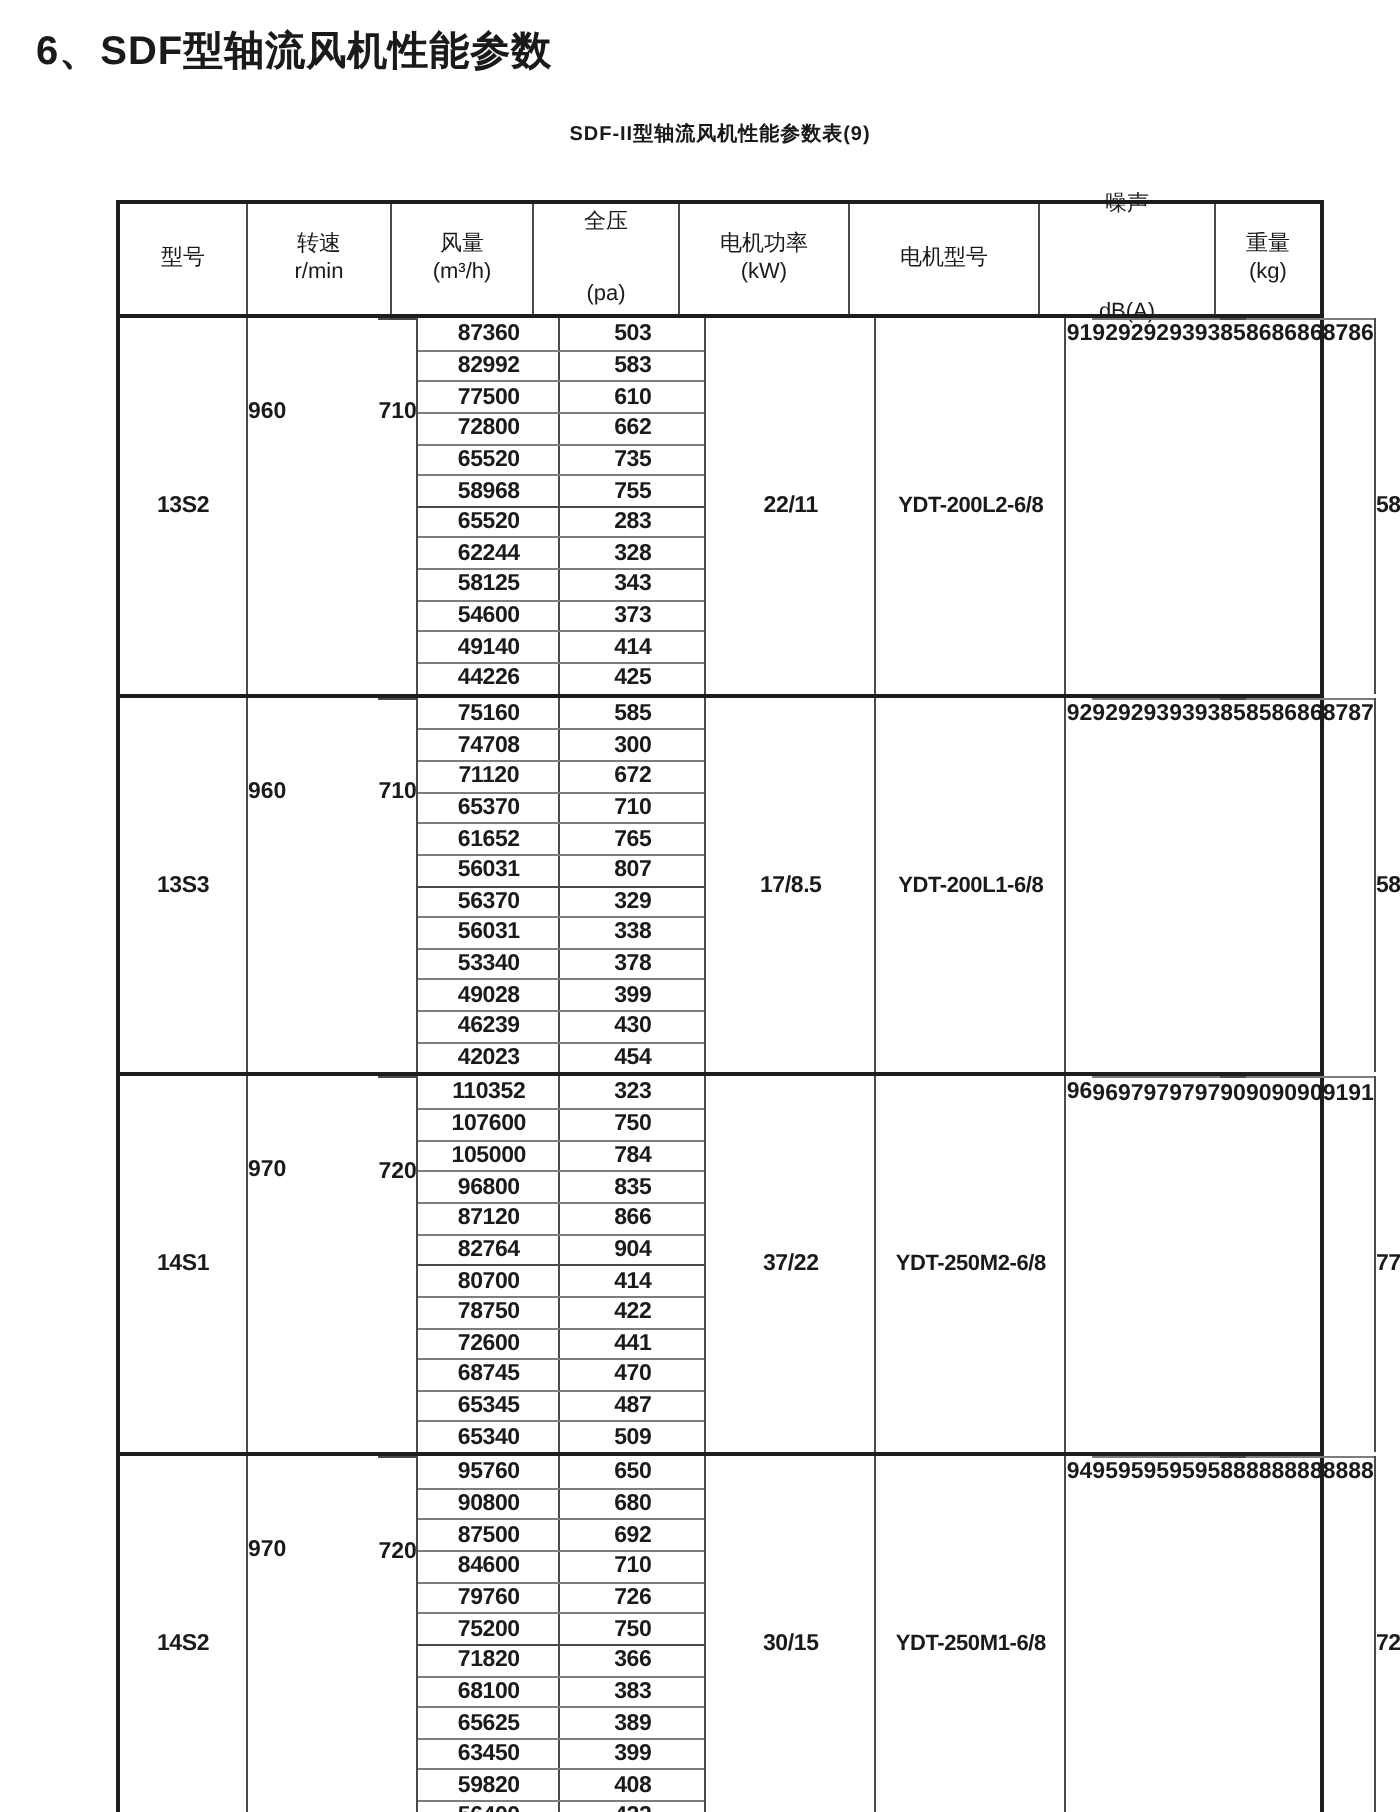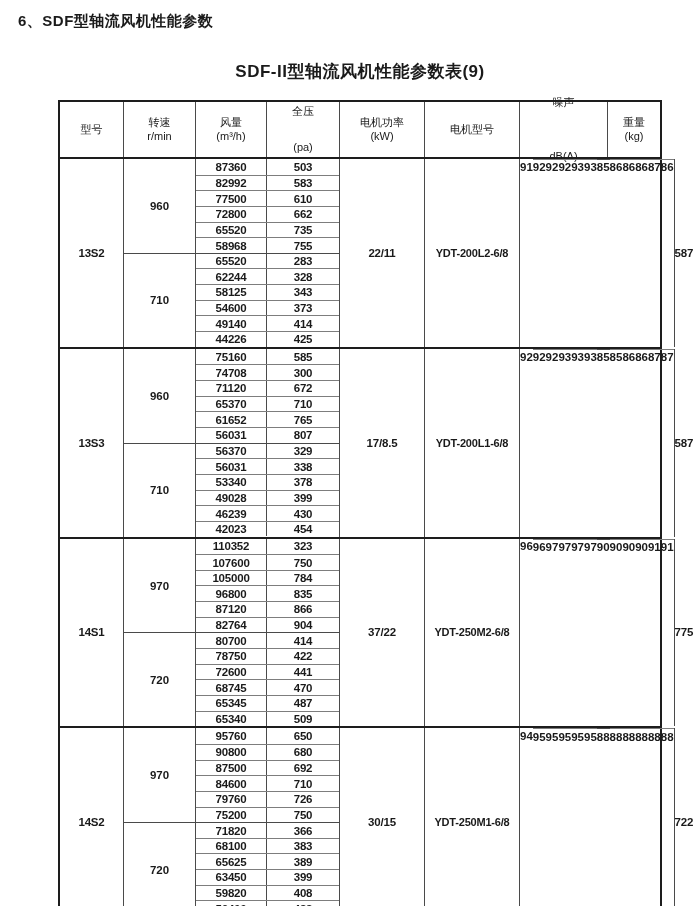--- a/index.html
+++ b/index.html
@@ -11,25 +11,25 @@
     -webkit-font-smoothing:antialiased;
   }
   :root{
     --rh:15.65px;
     --line-thin:#7d7d7d;
     --line-mid:#4a4a4a;
     --line-dark:#1d1d1d;
   }
   .page-title{
     position:absolute; left:18px; top:12px;
-    font-size:15px; font-weight:700; letter-spacing:0.5px;
+    font-size:20px; font-weight:700; letter-spacing:0.5px;
   }
   .page-subtitle{
     position:absolute; left:58px; top:60px; width:604px;
-    text-align:center; font-size:17px; font-weight:700; letter-spacing:0.5px;
+    text-align:center; font-size:10px; font-weight:700; letter-spacing:0.5px;
   }
   .perf-table{
     position:absolute; left:58px; top:100px; width:604px;
     border:2px solid var(--line-dark);
     background:#fff;
   }
   
   .thead{
     display:flex; height:57px;
     border-bottom:2px solid var(--line-dark);
@@ -51,21 +51,21 @@
   .th.c-flow { flex:0 0 71px; }
   .th.c-press{ flex:0 0 73px;gap:22px; }
   
   .section{ display:flex; font-size:11.5px; font-weight:700; }
   .section + .section{ border-top:2px solid var(--line-dark); }
   .cellc{
     display:flex; align-items:center; justify-content:center;
     border-right:1.5px solid var(--line-mid);
     letter-spacing:-0.2px;
   }
-  .col-speed{ flex:0 0 72px; border-right:1.5px solid var(--line-mid); display:flex; flex-direction:column; }
+  .col-speed{ flex:0 0 72px; border-right:1.5px solid var(--line-mid); display:flex; flex-direction:row;gap:46px; }
   .speed-cell{
     height:calc(var(--rh) * 6);
     display:flex; align-items:center; justify-content:center;
   }
   .speed-cell + .speed-cell{ border-top:1.5px solid var(--line-mid); }
   .col-fp{ flex:0 0 144px; border-right:1.5px solid var(--line-mid); display:flex; flex-direction:column; }
   .fp-row{ display:flex; height:var(--rh);justify-content:center; }
   .fp-row + .fp-row{ border-top:1px solid var(--line-thin); }
   .fp-row.group-start{ border-top:1.5px solid var(--line-mid); }
   .fp-flow{

